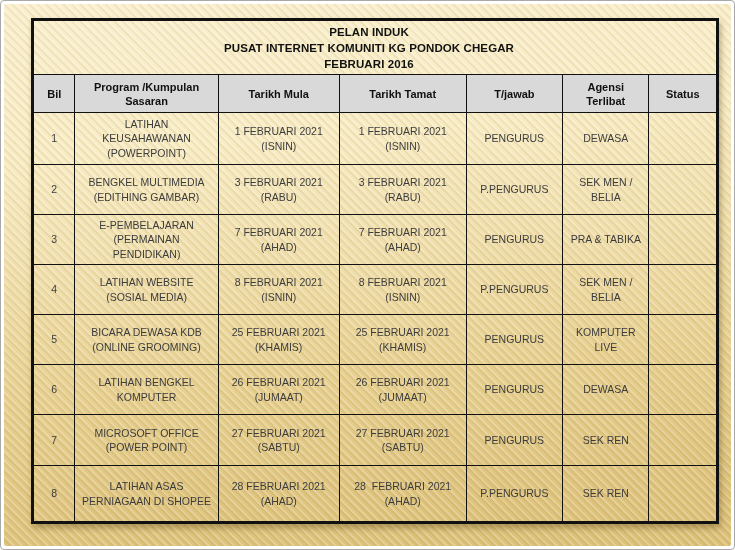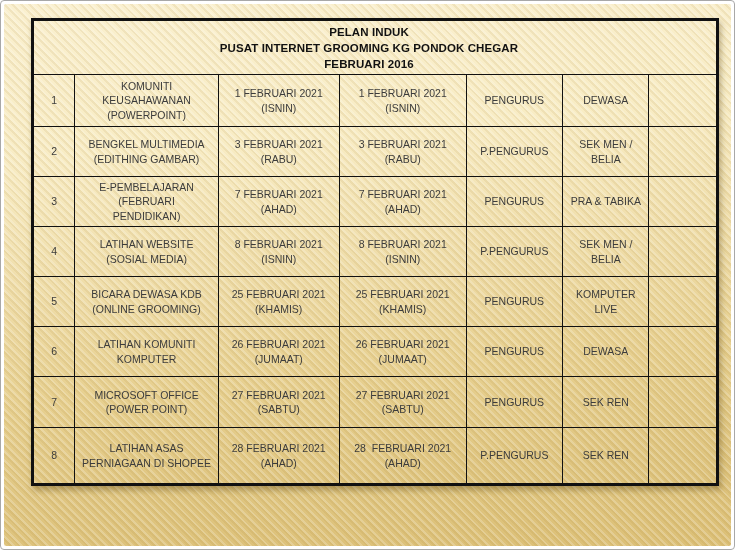--- a/index.html
+++ b/index.html
@@ -96,29 +96,40 @@
         <col style="width:17.7%">
         <col style="width:18.5%">
         <col style="width:14.1%">
         <col style="width:12.6%">
         <col style="width:10.0%">
       </colgroup>
       <thead>
         <tr>
           <th class="title-cell" colspan="7">
             <div class="title-line">PELAN INDUK</div>
-            <div class="title-line">PUSAT INTERNET GROOMING KG PONDOK CHEGAR</div>
+            <div class="title-line">PUSAT INTERNET KOMUNITI KG PONDOK CHEGAR</div>
             <div class="title-line">FEBRUARI 2016</div>
           </th>
         </tr>
+        <tr class="head-row">
+          <th>Bil</th>
+          <th>Program /Kumpulan
+Sasaran</th>
+          <th>Tarikh Mula</th>
+          <th>Tarikh Tamat</th>
+          <th>T/jawab</th>
+          <th>Agensi
+Terlibat</th>
+          <th>Status</th>
+        </tr>
       </thead>
       <tbody>
         <tr>
           <td>1</td>
-          <td>KOMUNITI
+          <td>LATIHAN
 KEUSAHAWANAN
 (POWERPOINT)</td>
           <td>1 FEBRUARI 2021
 (ISNIN)</td>
           <td>1 FEBRUARI 2021
 (ISNIN)</td>
           <td>PENGURUS</td>
           <td>DEWASA</td>
           <td></td>
         </tr>
@@ -131,21 +142,21 @@
           <td>3 FEBRUARI 2021
 (RABU)</td>
           <td>P.PENGURUS</td>
           <td>SEK MEN /
 BELIA</td>
           <td></td>
         </tr>
         <tr>
           <td>3</td>
           <td>E-PEMBELAJARAN
-(FEBRUARI
+(PERMAINAN
 PENDIDIKAN)</td>
           <td>7 FEBRUARI 2021
 (AHAD)</td>
           <td>7 FEBRUARI 2021
 (AHAD)</td>
           <td>PENGURUS</td>
           <td>PRA &amp; TABIKA</td>
           <td></td>
         </tr>
         <tr>
@@ -169,21 +180,21 @@
 (KHAMIS)</td>
           <td>25 FEBRUARI 2021
 (KHAMIS)</td>
           <td>PENGURUS</td>
           <td>KOMPUTER
 LIVE</td>
           <td></td>
         </tr>
         <tr>
           <td>6</td>
-          <td>LATIHAN KOMUNITI
+          <td>LATIHAN BENGKEL
 KOMPUTER</td>
           <td>26 FEBRUARI 2021
 (JUMAAT)</td>
           <td>26 FEBRUARI 2021
 (JUMAAT)</td>
           <td>PENGURUS</td>
           <td>DEWASA</td>
           <td></td>
         </tr>
         <tr>

